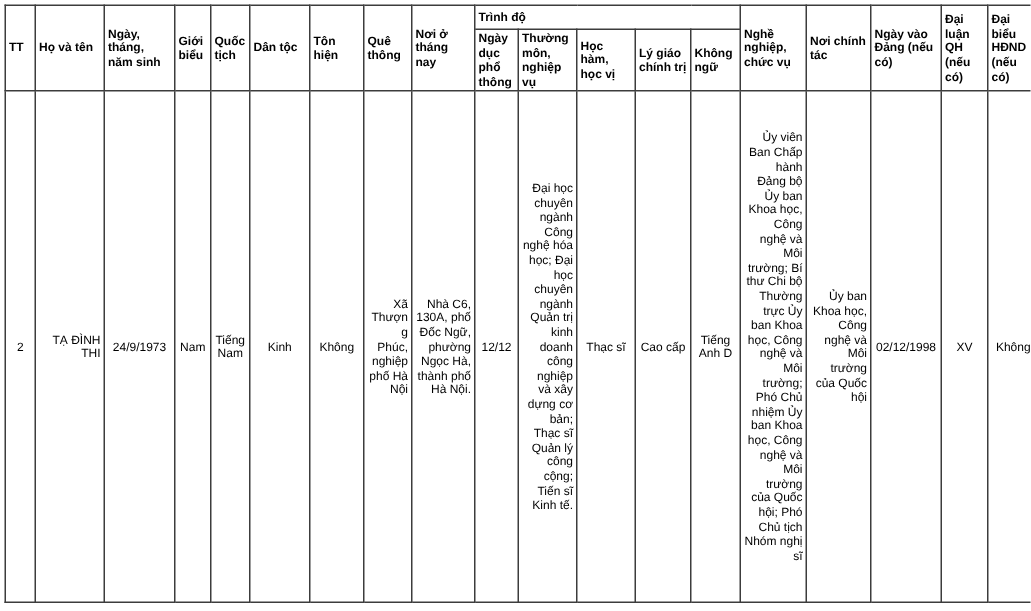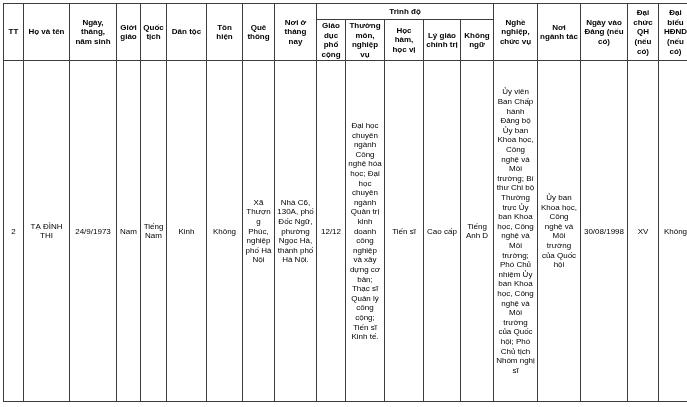--- a/index.html
+++ b/index.html
@@ -23,27 +23,27 @@
     font-size: 8px;
     line-height: 1.2;
     padding: 1px 2px;
     overflow: hidden;
     overflow-wrap: break-word;
     vertical-align: middle;
     background: #ffffff;
   }
   .doc-table th {
     font-weight: bold;
-    text-align: center;
+    text-align: left;
   }
   .doc-table td {
     text-align: center;
   }
   .doc-table td.left {
-    text-align: center;
+    text-align: right;
   }
   tr.group-row { height: 16px; }
   tr.sub-row   { height: 40px; }
   tr.data-row  { height: 341px; }
 
   
   col.c-tt        { width: 20px; }
   col.c-name      { width: 46px; }
   col.c-dob       { width: 47px; }
   col.c-sex       { width: 24px; }
@@ -86,57 +86,57 @@
       <col class="c-work">
     <col class="c-party">
       <col class="c-na">
       <col class="c-council">
   </colgroup>
   <thead>
     <tr class="group-row">
       <th rowspan="2">TT</th>
       <th rowspan="2">Họ và tên</th>
       <th rowspan="2">Ngày, tháng, năm sinh</th>
-      <th rowspan="2">Giới giáo</th>
+      <th rowspan="2">Giới biểu</th>
       <th rowspan="2">Quốc tịch</th>
       <th rowspan="2">Dân tộc</th>
       <th rowspan="2">Tôn hiện</th>
       <th rowspan="2">Quê thông</th>
       <th rowspan="2">Nơi ở tháng nay</th>
       <th colspan="5">Trình độ</th>
       <th rowspan="2">Nghề nghiệp, chức vụ</th>
-      <th rowspan="2">Nơi ngành tác</th>
+      <th rowspan="2">Nơi chính tác</th>
       <th rowspan="2">Ngày vào Đảng (nếu có)</th>
-      <th rowspan="2">Đại chức QH (nếu có)</th>
+      <th rowspan="2">Đại luận QH (nếu có)</th>
       <th rowspan="2">Đại biểu HĐND (nếu có)</th>
     </tr>
     <tr class="sub-row">
-      <th>Giáo dục phổ cộng</th>
+      <th>Ngày dục phổ thông</th>
       <th>Thường môn, nghiệp vụ</th>
       <th>Học hàm, học vị</th>
       <th>Lý giáo chính trị</th>
       <th>Không ngữ</th>
     </tr>
   </thead>
   <tbody>
     <tr class="data-row">
       <td>2</td>
       <td class="left">TẠ ĐÌNH THI</td>
       <td>24/9/1973</td>
       <td>Nam</td>
       <td>Tiếng Nam</td>
       <td>Kinh</td>
       <td>Không</td>
       <td class="left">Xã Thượng Phúc, nghiệp phố Hà Nội</td>
       <td class="left">Nhà C6, 130A, phố Đốc Ngữ, phường Ngọc Hà, thành phố Hà Nội.</td>
       <td>12/12</td>
       <td class="left">Đại học chuyên ngành Công nghệ hóa học; Đại học chuyên ngành Quản trị kinh doanh công nghiệp và xây dựng cơ bản; Thạc sĩ Quản lý công cộng; Tiến sĩ Kinh tế.</td>
-      <td>Tiến sĩ</td>
+      <td>Thạc sĩ</td>
       <td>Cao cấp</td>
       <td>Tiếng Anh D</td>
       <td class="left">Ủy viên Ban Chấp hành Đảng bộ Ủy ban Khoa học, Công nghệ và Môi trường; Bí thư Chi bộ Thường trực Ủy ban Khoa học, Công nghệ và Môi trường; Phó Chủ nhiệm Ủy ban Khoa học, Công nghệ và Môi trường của Quốc hội; Phó Chủ tịch Nhóm nghị sĩ</td>
       <td class="left">Ủy ban Khoa học, Công nghệ và Môi trường của Quốc hội</td>
-      <td>30/08/1998</td>
+      <td>02/12/1998</td>
       <td>XV</td>
       <td>Không</td>
     </tr>
   </tbody>
 </table>
 
 </body></html>

